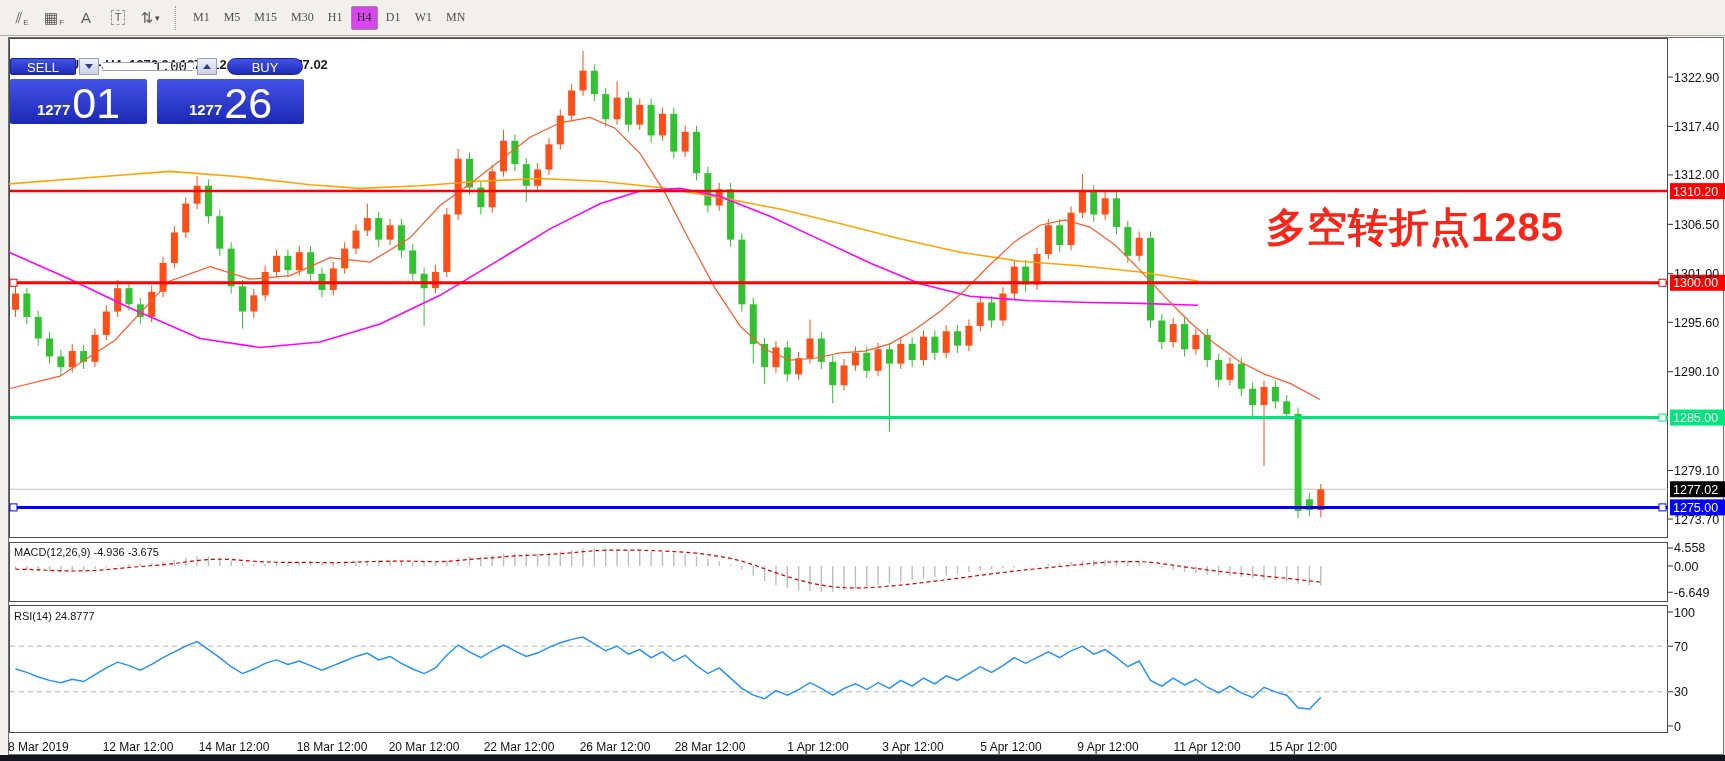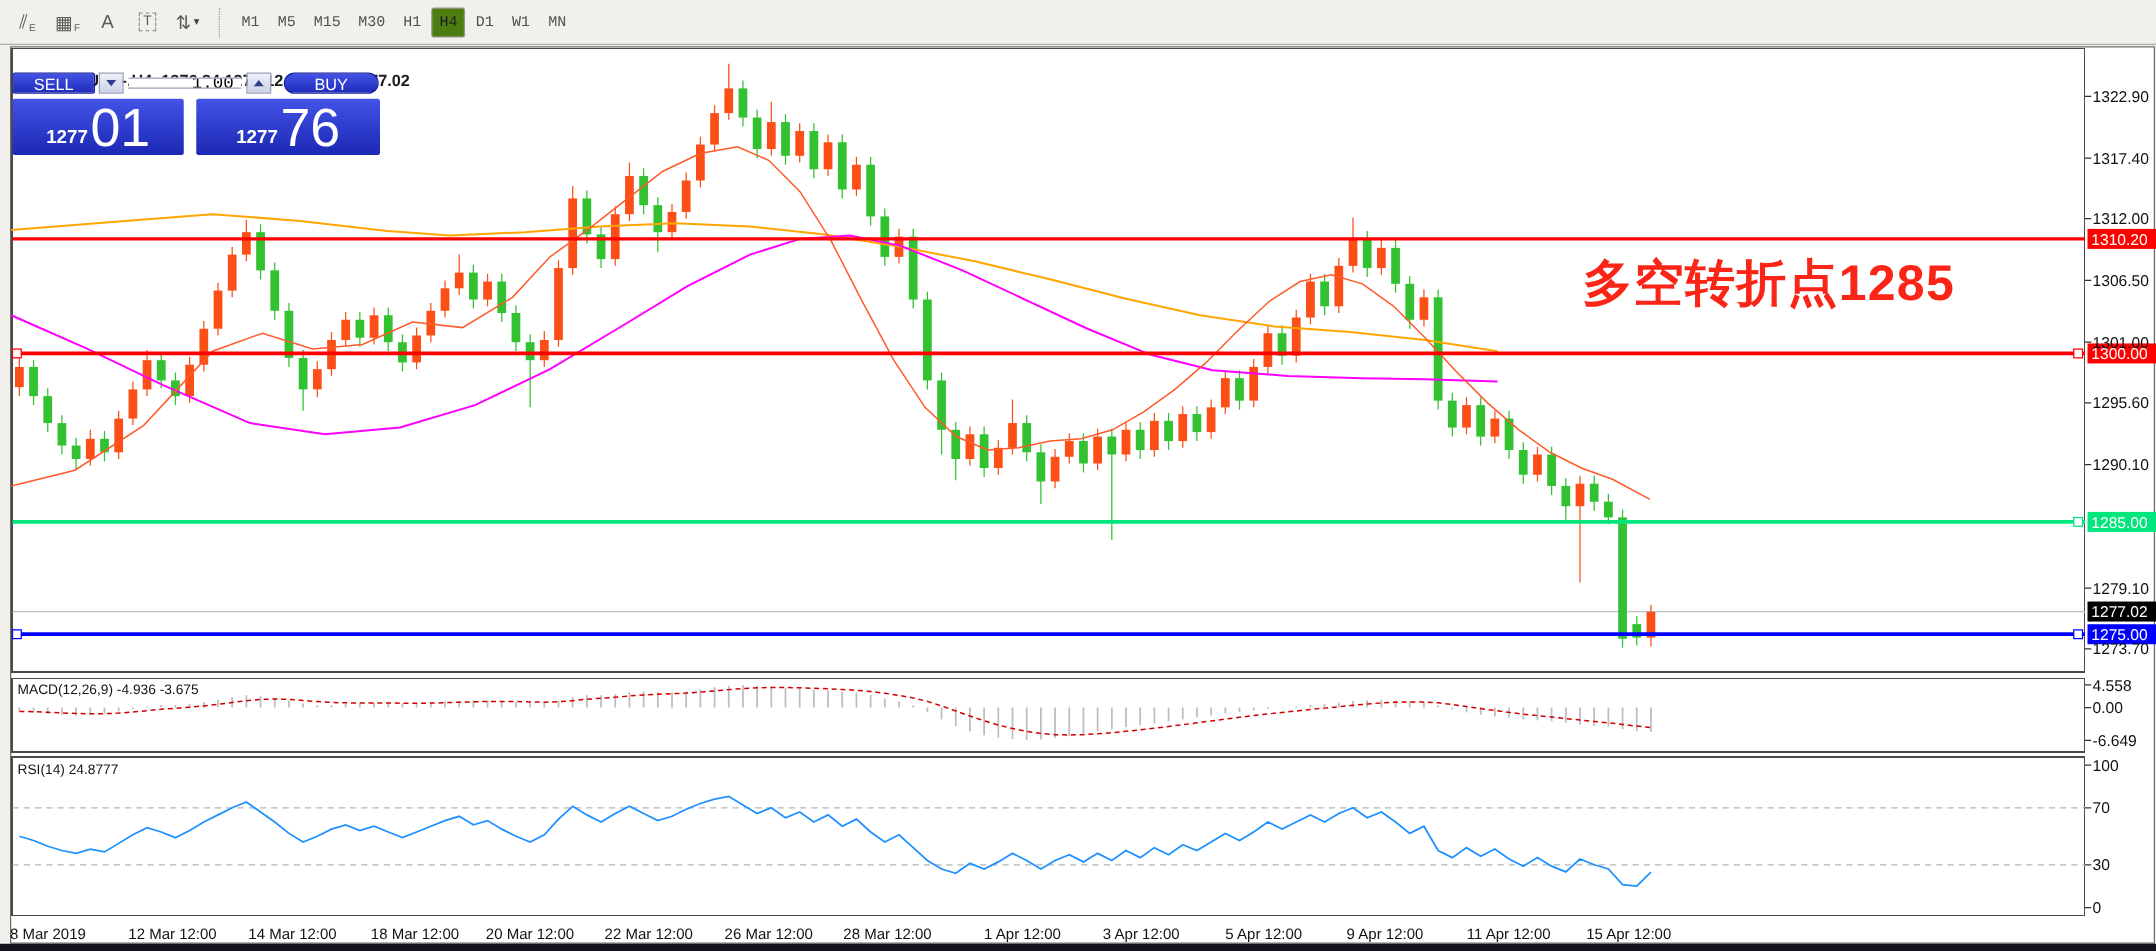--- a/index.html
+++ b/index.html
@@ -10,22 +10,22 @@
            border-bottom:1px solid #b0ada5;display:flex;align-items:center;padding-left:6px;
            box-sizing:border-box;z-index:30;}
   .tools,.tfs{display:flex;align-items:center;}
   .tool{width:32px;height:28px;background:none;border:none;color:#5a5a5a;font-size:15px;
         font-family:inherit;display:flex;align-items:center;justify-content:center;cursor:pointer;}
   .tool .sub{font-size:8px;margin-left:1px;margin-top:9px;}
   .tool .boxed{border:1px dashed #999;font-size:11px;padding:0 3px;line-height:13px;}
   .tool .caret{font-size:9px;margin-left:2px;color:#444;}
   .tbsep{width:1px;height:24px;border-left:1px dotted #9a9a9a;margin:0 9px;}
   .tf{min-width:27px;height:24px;border:1px solid transparent;background:none;color:#4f4f4f;
-      font-size:12px;font-family:Liberation Mono, monospace;padding:2px 5px;margin:0 1px;cursor:pointer;border-radius:2px;}
-  .tf.active{border-color:#979288;background:#4d7c0f;color:#1f1f1f;}
+      font-size:12px;font-family:Liberation Serif, serif;padding:2px 5px;margin:0 1px;cursor:pointer;border-radius:2px;}
+  .tf.active{border-color:#979288;background:#d946ef;color:#1f1f1f;}
 
   
   .chart-window{position:absolute;left:8px;top:37px;width:1716px;height:718px;background:#ffffff;
                 border:1px solid #6e6e6e;box-sizing:border-box;z-index:1;}
   #chart-svg{position:absolute;left:0;top:0;z-index:5;}
   #chart-svg text{font-family:"Liberation Sans","DejaVu Sans",sans-serif;}
 
   .symbol-header{position:absolute;left:14px;top:42px;font-size:13px;font-weight:700;color:#1c1c1c;
                  z-index:10;white-space:pre;}
   .symbol-header .tri{font-size:8px;margin-right:6px;vertical-align:1px;color:#111;}
@@ -782,21 +782,21 @@
         </button>
       <button class="tp-buy">BUY</button>
     </div>
     <div class="tp-prices">
       <div class="tp-price sell">
         <span class="small">1277</span>
         <span class="big">01</span>
       </div>
       <div class="tp-price buy">
         <span class="small">1277</span>
-        <span class="big">76</span>
+        <span class="big">26</span>
       </div>
     </div>
   </div>
 
   <div class="annotation" id="annotation" style="color: rgb(250, 37, 23);">多空转折点1285</div>
   <div class="ind-label macd">MACD(12,26,9) -4.936 -3.675</div>
   <div class="ind-label rsi">RSI(14) 24.8777</div>
 
   <div class="taskbar-strip"></div>
 </div>

